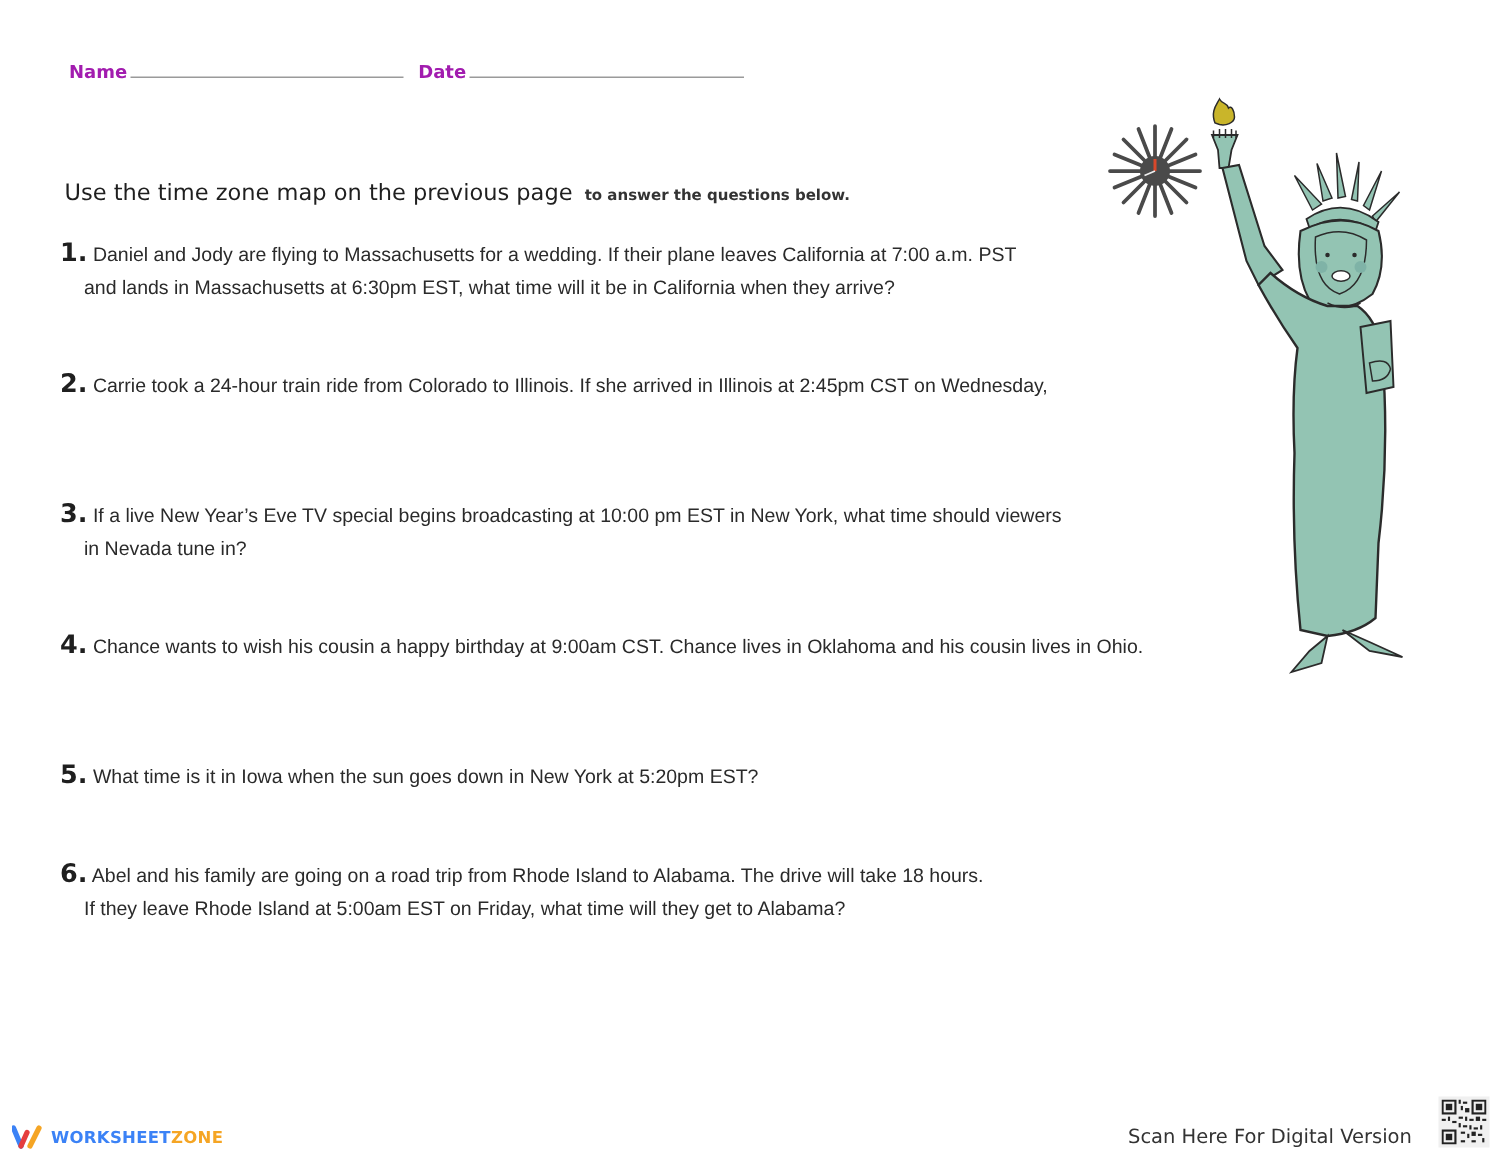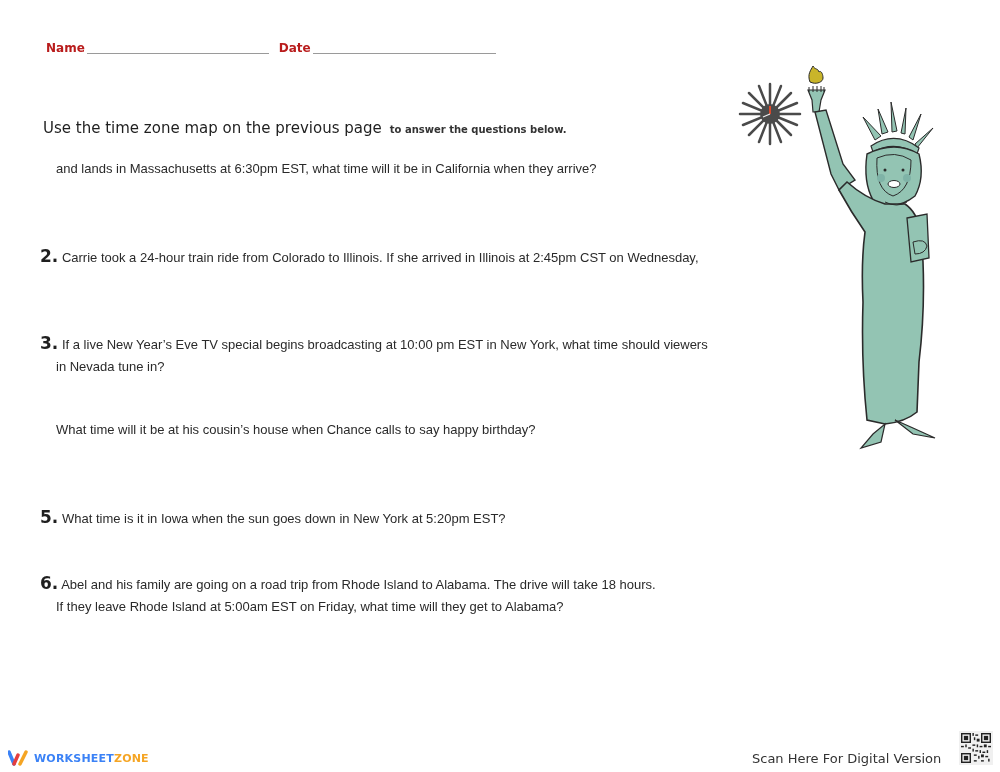--- a/index.html
+++ b/index.html
@@ -4,22 +4,22 @@
   <style>
     * { margin: 0; padding: 0; box-sizing: border-box; }
     html, body {
       width: 1000px; height: 772px; background: #ffffff; overflow: hidden;
       font-family: "Liberation Sans", sans-serif; color: #222222;
     }
     .page { position: relative; width: 1000px; height: 772px; }
 
     .name-date {
       position: absolute; left: 46px; top: 41px;
-      display: flex; align-items: center;
-      font-family: "DejaVu Sans", sans-serif; font-size: 12px; font-weight: bold; color: #b91c1c;
+      display: flex; align-items: flex-start;
+      font-family: "DejaVu Sans", sans-serif; font-size: 12px; font-weight: bold; color: #a21caf;
     }
     .name-date .line { display: inline-block; border-bottom: 1px solid #9a9a9a; height: 11px; margin-left: 2px; }
     .name-date .line.name { width: 182px; margin-right: 10px; }
     .name-date .line.date { width: 183px; }
 
     .title {
       position: absolute; left: 43px; top: 80px;
       font-family: "DejaVu Sans", sans-serif; font-size: 27px; font-weight: bold;
       color: #1f1f1f; letter-spacing: 0.5px;
     }
@@ -67,34 +67,35 @@
     <span class="line date"></span>
   </div>
 
 
   <div class="subtitle">
     <span class="big">Use the time zone map on the previous page</span>
     <span class="small">to answer the questions below.</span>
   </div>
 
   <div class="question" style="top:158px;">
+    <div class="line1"><span class="num">1.</span> <span>Daniel and Jody are flying to Massachusetts for a wedding. If their plane leaves California at 7:00 a.m. PST</span></div>
     <div class="line2">and lands in Massachusetts at 6:30pm EST, what time will it be in California when they arrive?</div>
   </div>
 
   <div class="question" style="top:245px;">
     <div class="line1"><span class="num">2.</span> <span>Carrie took a 24-hour train ride from Colorado to Illinois. If she arrived in Illinois at 2:45pm CST on Wednesday,</span></div>
   </div>
 
   <div class="question" style="top:332px;">
     <div class="line1"><span class="num">3.</span> <span>If a live New Year’s Eve TV special begins broadcasting at 10:00 pm EST in New York, what time should viewers</span></div>
     <div class="line2">in Nevada tune in?</div>
   </div>
 
   <div class="question" style="top:419px;">
-    <div class="line2">What time will it be at his cousin’s house when Chance calls to say happy birthday?</div>
+    <div class="line1"><span class="num">4.</span> <span>Chance wants to wish his cousin a happy birthday at 9:00am CST. Chance lives in Oklahoma and his cousin lives in Ohio.</span></div>
   </div>
 
   <div class="question" style="top:506px;">
     <div class="line1"><span class="num">5.</span> <span>What time is it in Iowa when the sun goes down in New York at 5:20pm EST?</span></div>
   </div>
 
   <div class="question" style="top:572px;">
     <div class="line1"><span class="num">6.</span> <span>Abel and his family are going on a road trip from Rhode Island to Alabama. The drive will take 18 hours.</span></div>
     <div class="line2">If they leave Rhode Island at 5:00am EST on Friday, what time will they get to Alabama?</div>
   </div>

